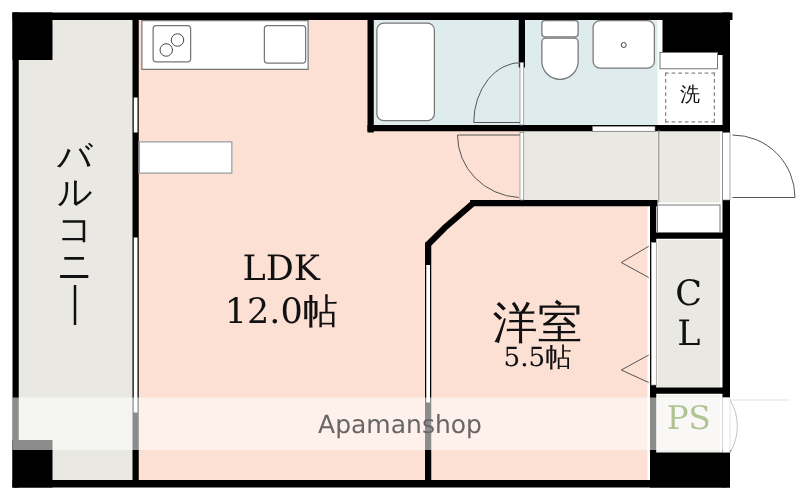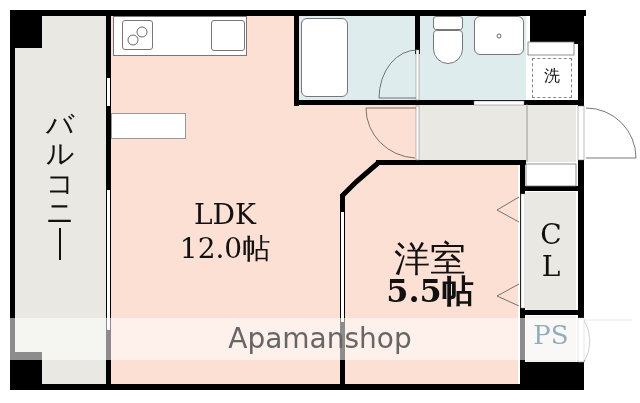--- a/index.html
+++ b/index.html
@@ -5,21 +5,21 @@
   html,body{margin:0;padding:0;background:#ffffff;}
   body{width:640px;height:403px;position:relative;overflow:hidden;font-family:"DejaVu Serif",serif;}
   .abs{position:absolute;}
   .wall{position:absolute;background:#000;}
   .room-ldk{background:#fde0d4;}
   .room-wet{background:#dfecee;}
   .room-grey{background:#e9e8e2;}
   .label{position:absolute;text-align:center;color:#111;font-family:"DejaVu Serif",serif;line-height:1.05;}
   .fixture{position:absolute;background:#fff;border:1px solid #777;box-sizing:border-box;}
   .watermark{position:absolute;left:10px;top:318px;width:630px;height:42px;background:rgba(255,255,255,0.55);}
-  .watermark-text{position:absolute;left:0;top:318px;width:640px;height:36px;line-height:42px;text-align:center;font-family:"DejaVu Sans",sans-serif;font-size:28px;color:#666;}
+  .watermark-text{position:absolute;left:0;top:318px;width:640px;height:36px;line-height:42px;text-align:center;font-family:"DejaVu Sans",sans-serif;font-size:20px;color:#666;}
   svg{position:absolute;left:0;top:0;}
 </style>
 </head>
 <body>
 
 <div class="abs room-grey" style="left:14px;top:14px;width:94px;height:372px;"></div>
 <div class="wall" style="left:10px;top:10px;width:32px;height:38px;"></div>
 <div class="wall" style="left:10px;top:352px;width:32px;height:38px;"></div>
 <div class="wall" style="left:10px;top:10px;width:5px;height:380px;"></div>
 
@@ -111,21 +111,21 @@
   <div class="label" style="position:relative;font-size:28px;">ル</div>
   <div class="label" style="position:relative;font-size:28px;">コ</div>
   <div class="label" style="position:relative;font-size:28px;">ニ</div>
   <div class="label" style="position:relative;margin:0 auto;width:2px;height:32px;background:#111;"></div>
 </div>
 
 <div class="label" style="left:160px;top:200px;width:130px;font-size:28px;">LDK</div>
 <div class="label" style="left:150px;top:234px;width:150px;font-size:28px;">12.0帖</div>
 
 <div class="label" style="left:365px;top:240px;width:130px;font-size:36px;">洋室</div>
-<div class="label" style="left:365px;top:275px;width:130px;font-size:32px;font-weight:bold;">5.5帖</div>
+<div class="label" style="left:365px;top:275px;width:130px;font-size:21px;">5.5帖</div>
 
 <div class="label" style="left:526px;top:220px;width:50px;font-size:28px;">C</div>
 <div class="label" style="left:526px;top:252px;width:50px;font-size:28px;">L</div>
 
-<div class="label" style="left:526px;top:322px;width:50px;font-size:26px;color:#0c4a6e;">PS</div>
+<div class="label" style="left:526px;top:322px;width:50px;font-size:26px;color:#4d7c0f;">PS</div>
 
 <div class="watermark"></div>
 <div class="watermark-text">Apamanshop</div>
 
 </body></html>

